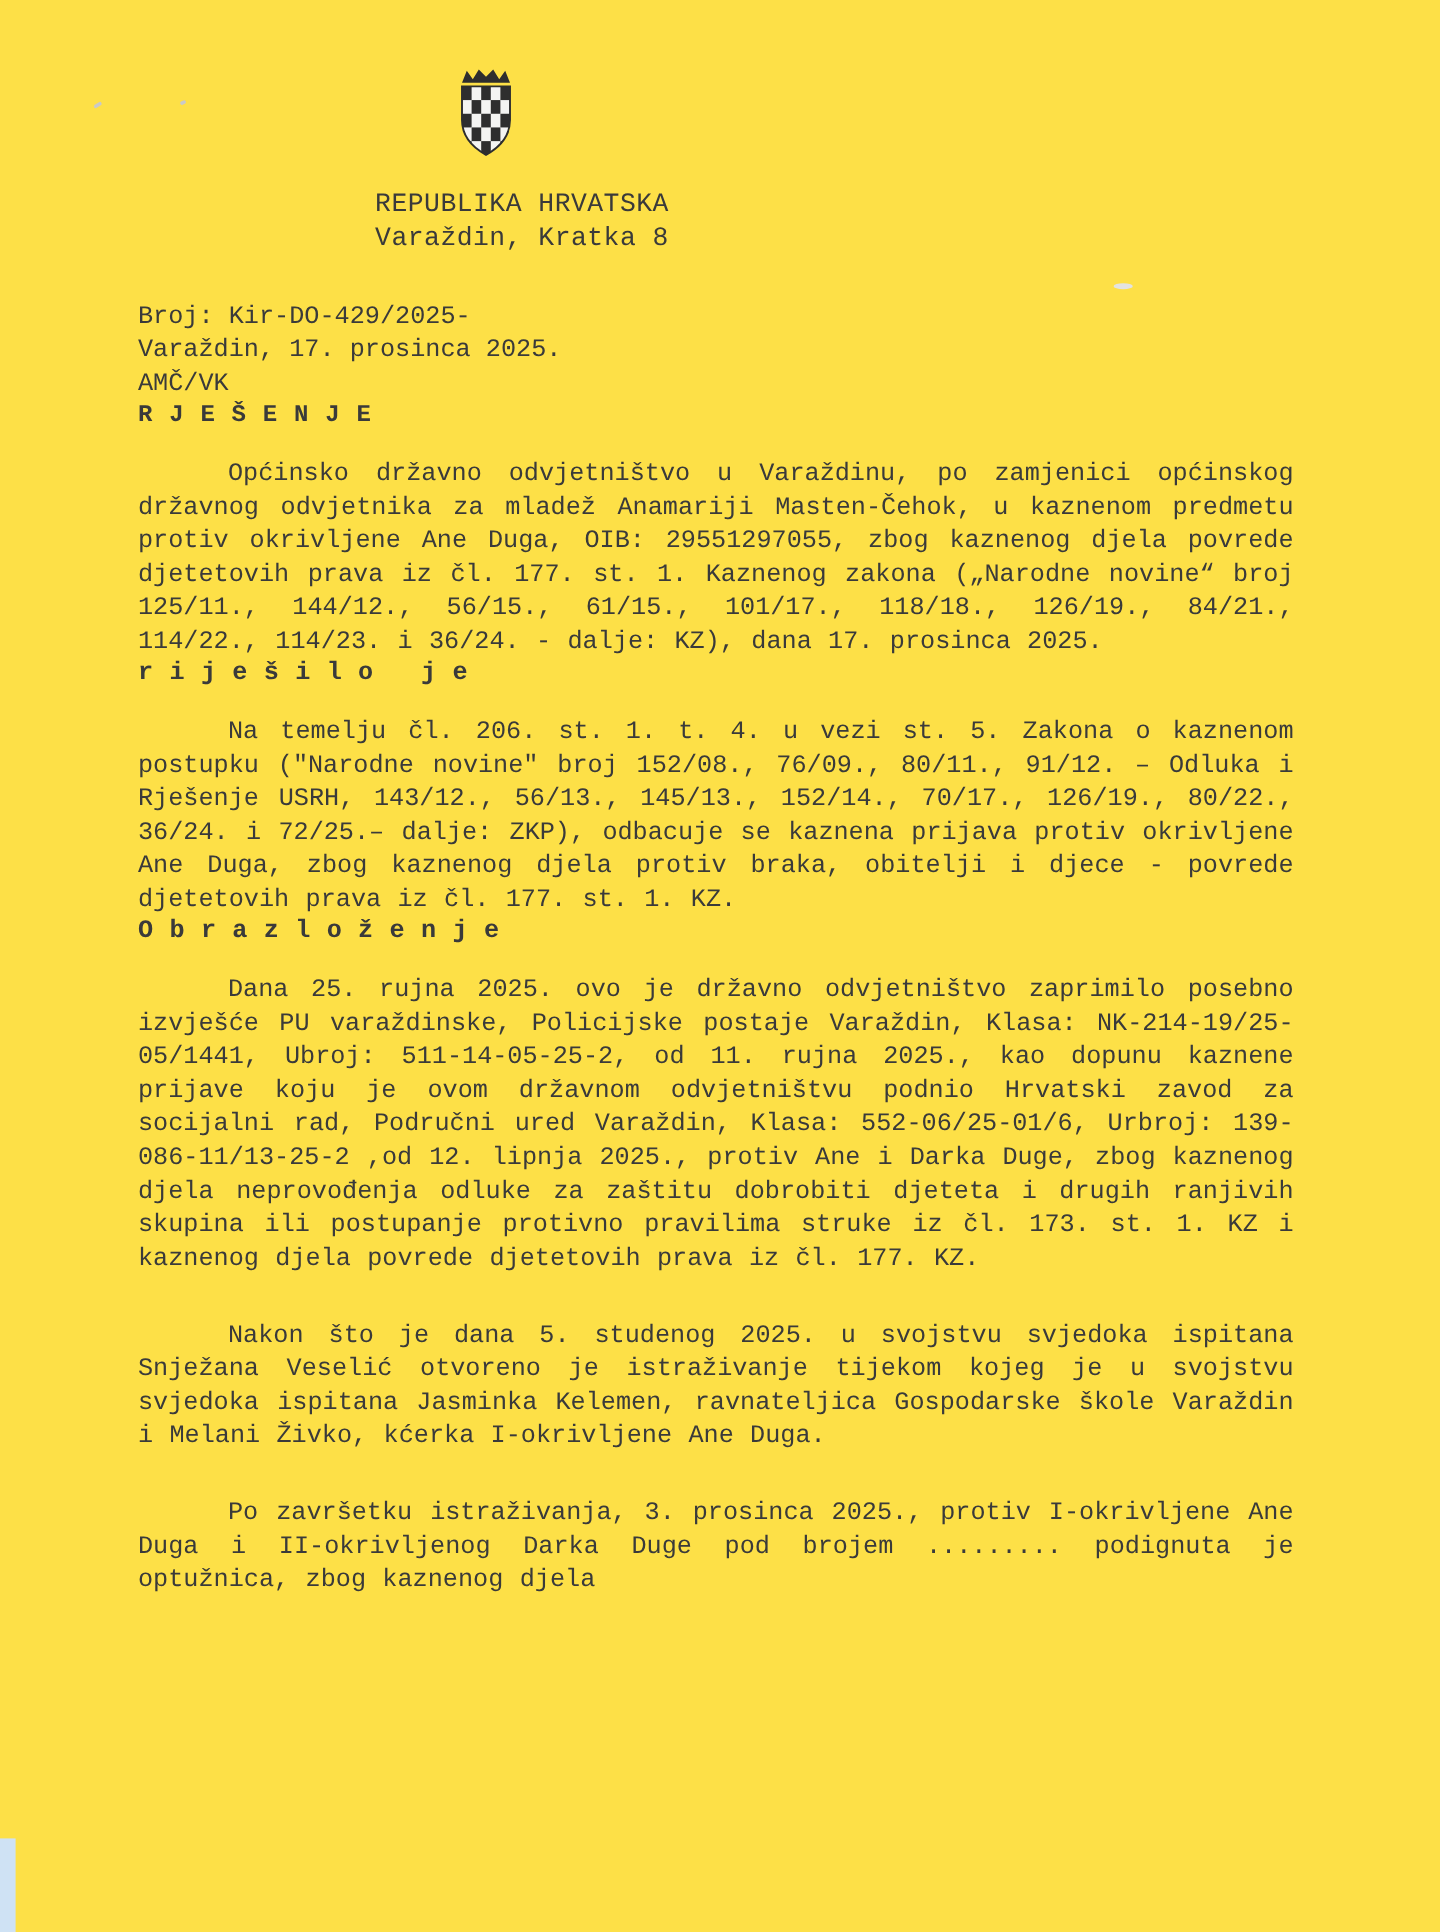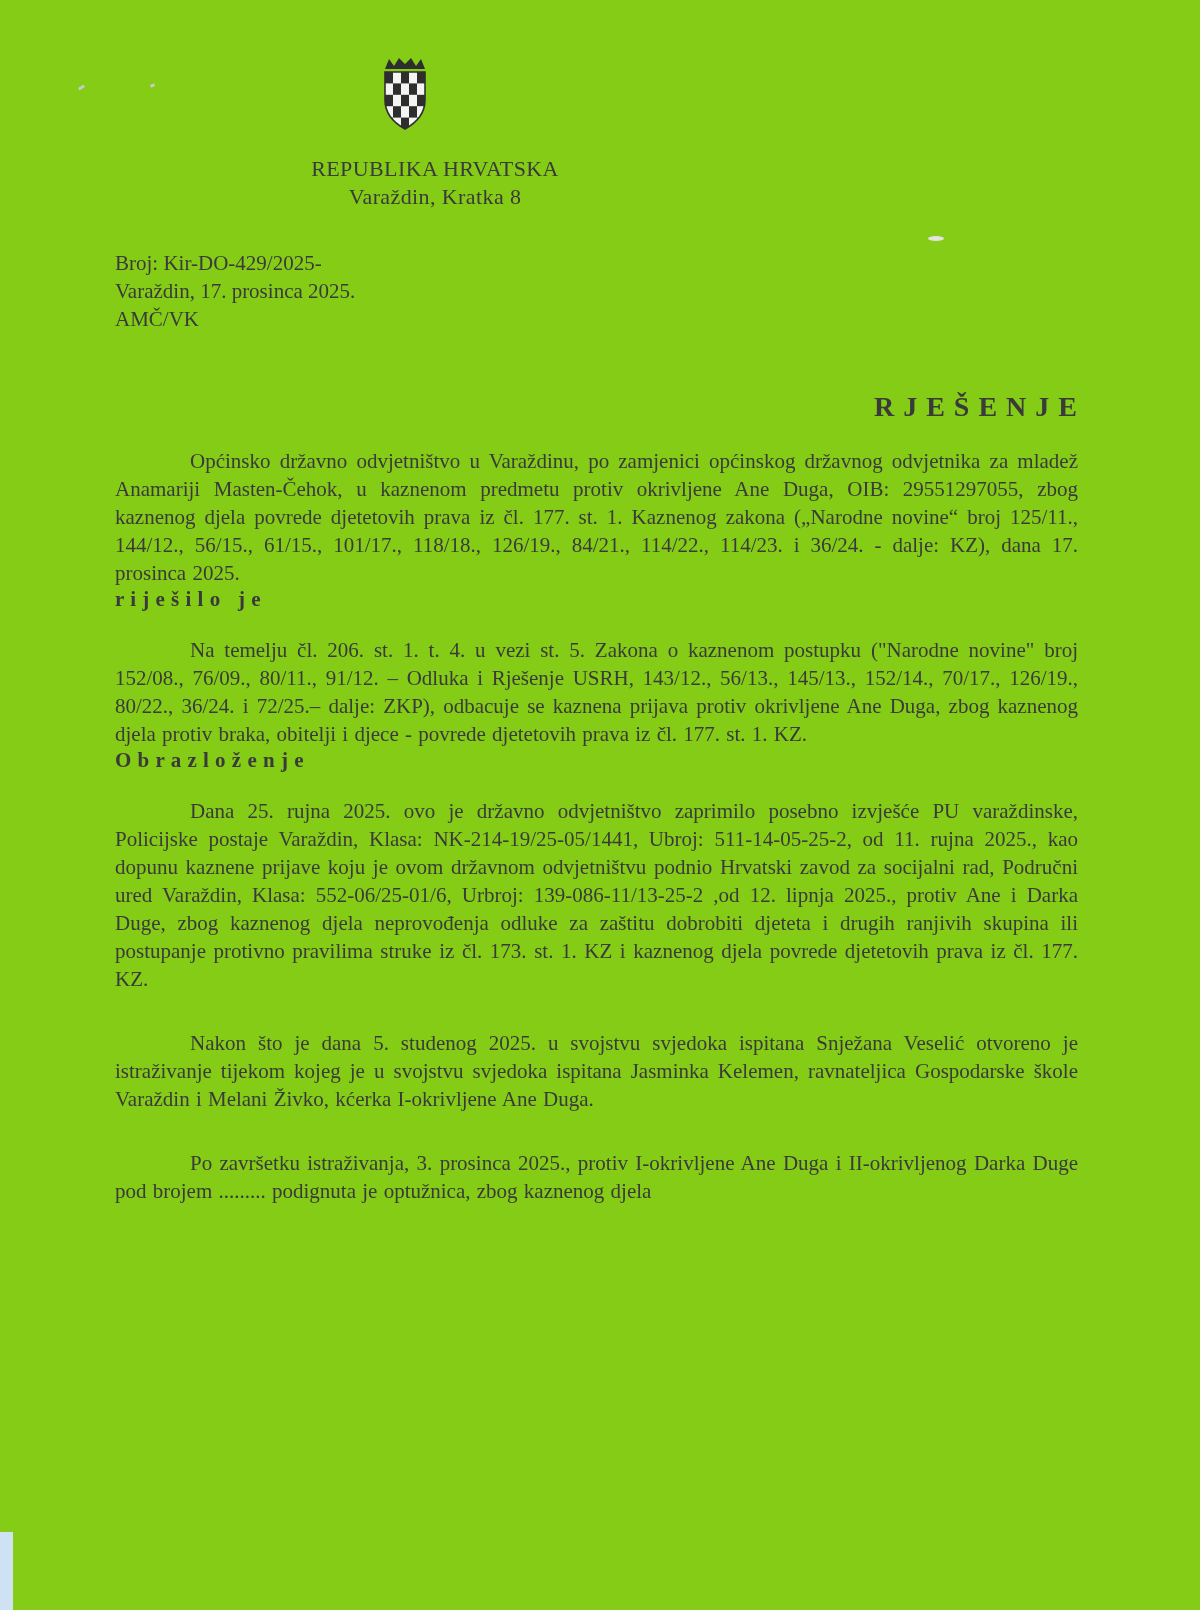--- a/index.html
+++ b/index.html
@@ -2,22 +2,22 @@
 <html><head>
 <meta charset="utf-8">
 <style>
   * { margin: 0; padding: 0; box-sizing: border-box; }
   html, body { background: #e8e8e8; }
   .page {
     position: relative;
     width: 1200px;
     height: 1610px;
     margin: 0 auto;
-    background: #84cc16;
-    font-family: Liberation Serif, serif;
+    background: #fde047;
+    font-family: Liberation Mono, monospace;
     color: #3a3a3a;
     overflow: hidden;
   }
   .doc { padding: 56px 122px 0 115px; }
 
   .letterhead {
     width: 640px;
     text-align: center;
     font-size: 22px;
     line-height: 28px;
@@ -29,23 +29,22 @@
     margin: 0 auto 14px;
     position: relative;
     left: -30px;
   }
   .ref-block {
     margin-top: 38px;
     font-size: 21px;
     line-height: 28px;
   }
   .doc-title {
-    margin-top: 58px;
-    text-align: right;
-    font-size: 28px;
+    text-align: left;
+    font-size: 20px;
     font-weight: bold;
     white-space: pre;
     letter-spacing: 1px;
   }
   .sub-heading {
     text-align: left;
     font-size: 21px;
     font-weight: bold;
     white-space: pre;
     letter-spacing: 0.5px;

